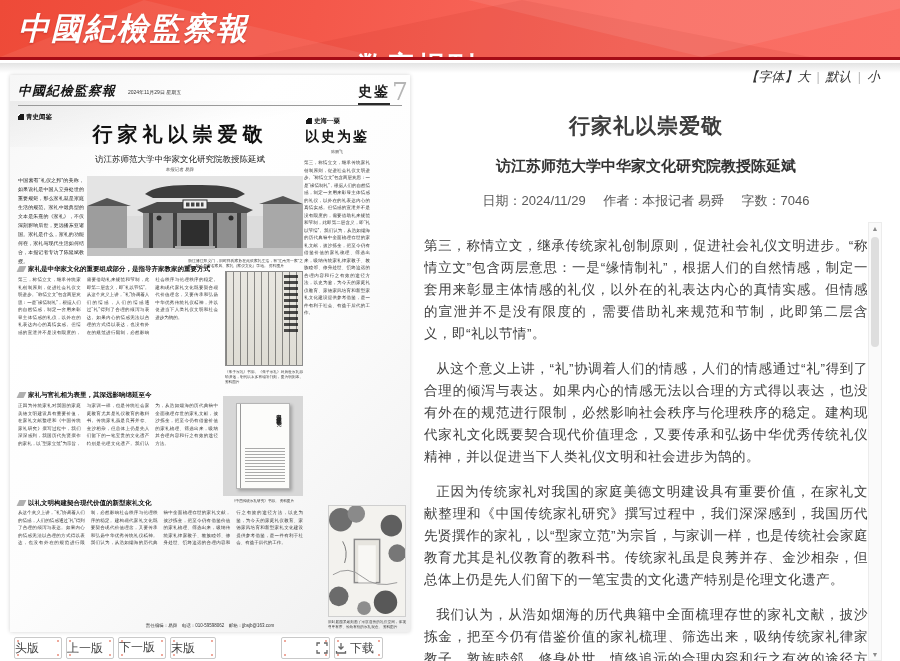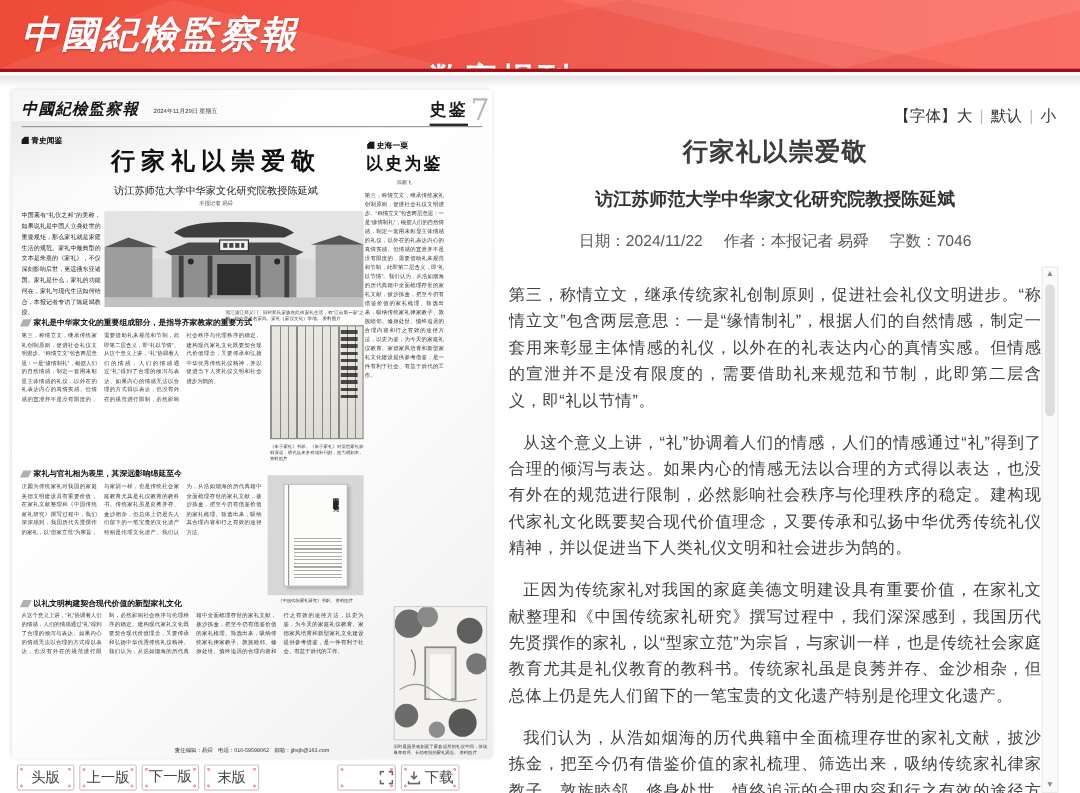--- a/index.html
+++ b/index.html
@@ -17,21 +17,21 @@
   .hdr-p3 { clip-path:polygon(28% 100%, 58% 0, 90% 100%); background:rgba(180,25,15,0.10); }
   .logo-main { position:absolute; left:18px; top:8px; color:#fff; font-size:31px; font-weight:bold;
     font-family:"DejaVu Serif","Liberation Serif",serif; font-style:italic; letter-spacing:2px;
     text-shadow:0 1px 2px rgba(120,0,0,.35); }
   .logo-sub { position:absolute; left:358px; top:14px; color:#fff; font-size:27px; font-weight:bold;
     font-family:"DejaVu Serif","Liberation Serif",serif; letter-spacing:3px; text-shadow:0 1px 2px rgba(120,0,0,.3);margin-top:34px; }
   .content-shade { position:absolute; left:0; top:63px; width:900px; height:10px;
     background:linear-gradient(#e3e3e3,#ffffff); }
 
   
-  .font-controls { position:absolute; top:88px; right:20px; font-size:13px; color:#333; }
+  .font-controls { position:absolute; top:68px; right:20px; font-size:13px; color:#333;font-style:italic; }
   .font-controls .sep { color:#bbb; margin:0 6px; }
   .font-controls a { color:#333; text-decoration:none; cursor:pointer; }
 
   
   .article-pane { position:absolute; left:424px; top:75px; width:444px; height:586px; overflow:hidden; }
   .a-title { margin-top:37px; text-align:center; font-size:21px; color:#3d3d3d; font-weight:600; letter-spacing:1px; }
   .a-subtitle { margin-top:17px; text-align:center; font-size:15px; color:#333; font-weight:bold; }
   .a-meta { margin-top:16px; text-align:center; font-size:13px; color:#595959; }
   .a-meta b { font-weight:normal; margin-left:14px; }
   .a-meta b:first-child { margin-left:0; }
@@ -105,21 +105,21 @@
   .np-artcap { position:absolute; left:318px; top:545px; width:78px; font-size:3.6px; line-height:5px; color:#333; text-align:justify; }
   .np-side-title { position:absolute; left:292px; top:53px; width:70px; text-align:center;
     font-size:14px; font-weight:bold; font-family:"DejaVu Serif",serif; color:#111; letter-spacing:2px; }
   .np-side-author { position:absolute; left:292px; top:74px; width:70px; text-align:center; font-size:4px; color:#555; }
   .np-side-body { position:absolute; left:294px; top:84px; width:66px; height:332px; overflow:hidden;
     font-size:4.5px; line-height:7.5px; color:#333; text-align:justify; }
   .np-footer { position:absolute; left:0; top:548px; width:400px; text-align:center; font-size:4.5px; color:#333; }
 
   
   .toolbar-btn { position:absolute; top:637px; height:22px; background:#fff; border:1px solid #c9c9c9;
-    border-radius:2px; font-size:12px; color:#444; text-align:center; line-height:20px; cursor:pointer;
+    border-radius:2px; font-size:12px; color:#444; text-align:left; line-height:20px; cursor:pointer;
     background-image:
       radial-gradient(circle, #efa99c 0 1.2px, transparent 1.4px),
       radial-gradient(circle, #efa99c 0 1.2px, transparent 1.4px),
       radial-gradient(circle, #efa99c 0 1.2px, transparent 1.4px),
       radial-gradient(circle, #efa99c 0 1.2px, transparent 1.4px);
     background-size:4px 4px; background-repeat:no-repeat;
     background-position:left 1px top 1px, right 1px top 1px, left 1px bottom 1px, right 1px bottom 1px; }
   .btn-1 { left:14px;  width:48px; }
   .btn-2 { left:66px;  width:48px; }
   .btn-3 { left:118px; width:48px;font-family:Liberation Mono, monospace; }
@@ -231,21 +231,21 @@
     <div class="np-side-author">陈鹏飞</div>
     <div class="np-side-body">第三，称情立文，继承传统家礼创制原则，促进社会礼仪文明进步。“称情立文”包含两层意思：一是“缘情制礼”，根据人们的自然情感，制定一套用来彰显主体情感的礼仪，以外在的礼表达内心的真情实感。但情感的宣泄并不是没有限度的，需要借助礼来规范和节制，此即第二层含义，即“礼以节情”。我们认为，从浩如烟海的历代典籍中全面梳理存世的家礼文献，披沙拣金，把至今仍有借鉴价值的家礼梳理、筛选出来，吸纳传统家礼律家教子、敦族睦邻、修身处世、慎终追远的合理内容和行之有效的途径方法，以史为鉴，为今天的家庭礼仪教育、家德家风培育和新型家礼文化建设提供参考借鉴，是一件有利于社会、有益于后代的工作。</div>
 
     <div class="np-footer">责任编辑：易舜　电话：010-59598062　邮箱：jjbsjb@163.com</div>
   </div>
 
   <div class="article-pane">
     <div class="a-title">行家礼以崇爱敬</div>
     <div class="a-subtitle">访江苏师范大学中华家文化研究院教授陈延斌</div>
     <div class="a-meta">
-      <b><span>日期：</span><span>2024/11/22</span></b>
+      <b><span>日期：</span><span>2024/11/29</span></b>
       <b><span>作者：</span><span>本报记者 易舜</span></b>
       <b><span>字数：</span><span>7046</span></b>
     </div>
     <div class="a-body">
       <p>第三，称情立文，继承传统家礼创制原则，促进社会礼仪文明进步。“称情立文”包含两层意思：一是“缘情制礼”，根据人们的自然情感，制定一套用来彰显主体情感的礼仪，以外在的礼表达内心的真情实感。但情感的宣泄并不是没有限度的，需要借助礼来规范和节制，此即第二层含义，即“礼以节情”。</p>
       <p>从这个意义上讲，“礼”协调着人们的情感，人们的情感通过“礼”得到了合理的倾泻与表达。如果内心的情感无法以合理的方式得以表达，也没有外在的规范进行限制，必然影响社会秩序与伦理秩序的稳定。建构现代家礼文化既要契合现代价值理念，又要传承和弘扬中华优秀传统礼仪精神，并以促进当下人类礼仪文明和社会进步为鹄的。</p>
       <p>正因为传统家礼对我国的家庭美德文明建设具有重要价值，在家礼文献整理和《中国传统家礼研究》撰写过程中，我们深深感到，我国历代先贤撰作的家礼，以“型家立范”为宗旨，与家训一样，也是传统社会家庭教育尤其是礼仪教育的教科书。传统家礼虽是良莠并存、金沙相杂，但总体上仍是先人们留下的一笔宝贵的文化遗产特别是伦理文化遗产。</p>
       <p>我们认为，从浩如烟海的历代典籍中全面梳理存世的家礼文献，披沙拣金，把至今仍有借鉴价值的家礼梳理、筛选出来，吸纳传统家礼律家教子、敦族睦邻、修身处世、慎终追远的合理内容和行之有效的途径方法，以史为鉴，为今天的家庭礼仪教育、家德家风培育和新型家礼文化建设提供参考借鉴，是一件有利于社会、有益于后代的工作。</p>
     </div>
   </div>

